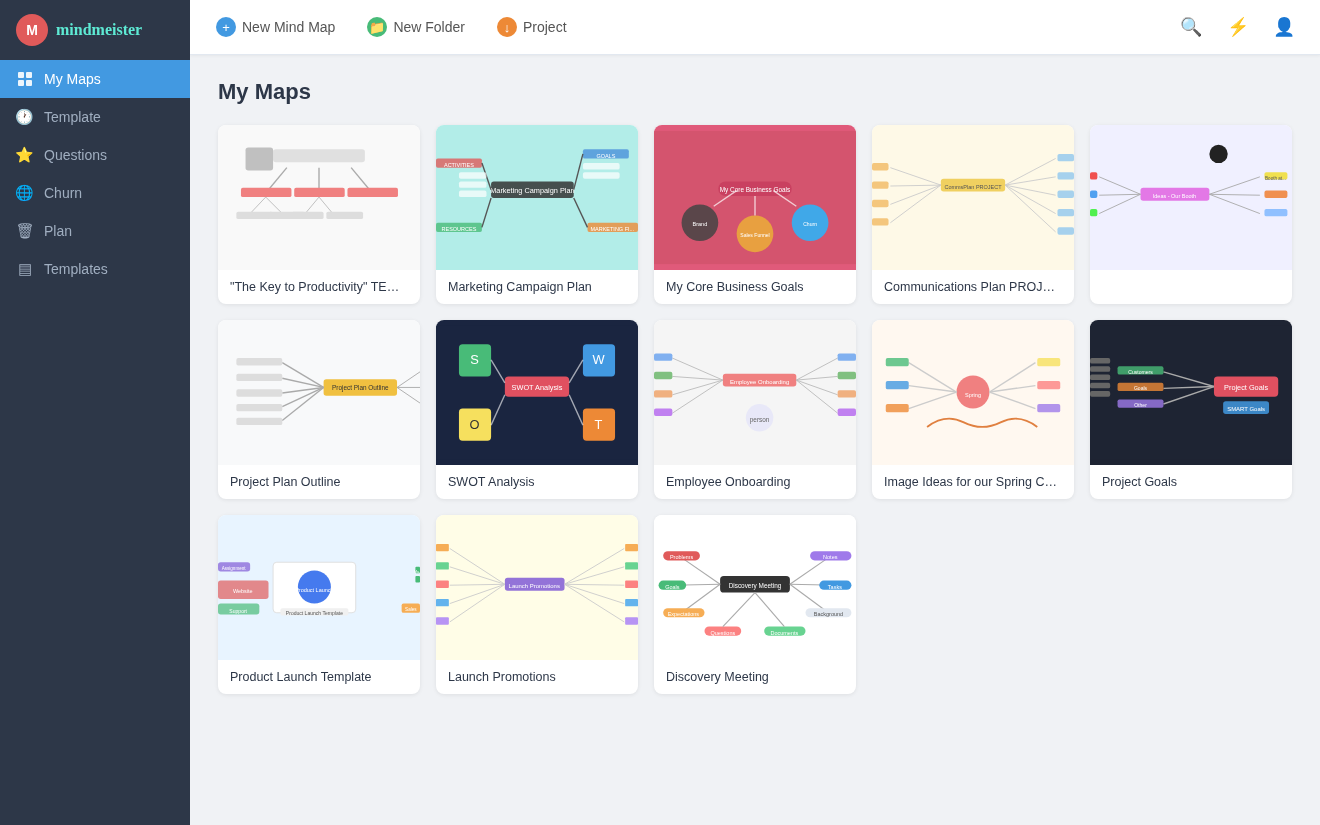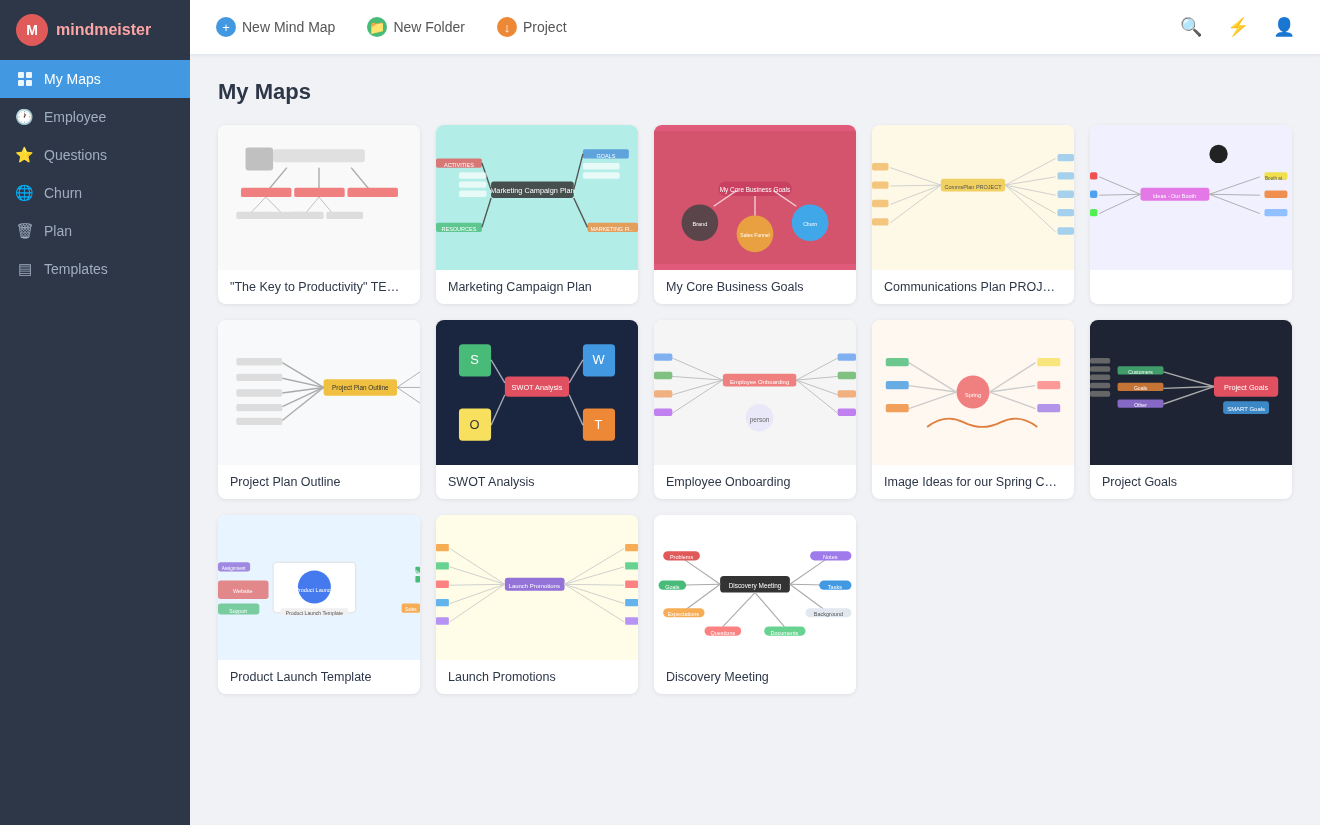--- a/index.html
+++ b/index.html
@@ -21,21 +21,21 @@
       align-items: center;
       gap: 8px;
     }
     .logo-icon {
       width: 32px; height: 32px;
       background: #e05a5a;
       border-radius: 50%;
       display: flex; align-items: center; justify-content: center;
       font-size: 14px; color: white; font-weight: bold;
     }
-    .logo-text { color: #fca5a5; font-size: 16px; font-weight: 600; }
+    .logo-text { color: #5eead4; font-size: 16px; font-weight: 600; font-family: Liberation Serif, serif; }
 
     .nav-item {
       display: flex; align-items: center; gap: 10px;
       padding: 10px 16px;
       cursor: pointer;
       font-size: 14px;
       color: #a0aec0;
       border-radius: 0;
       transition: background 0.15s;
     }
@@ -143,21 +143,21 @@
         <rect x="9" y="1" width="6" height="6" rx="1" fill="white" opacity="0.9"></rect>
         <rect x="1" y="9" width="6" height="6" rx="1" fill="white" opacity="0.9"></rect>
         <rect x="9" y="9" width="6" height="6" rx="1" fill="white" opacity="0.9"></rect>
       </svg>
     </span>
     <span>My Maps</span>
   </div>
 
   <div class="nav-item">
     <span class="nav-icon">🕐</span>
-    <span>Employee</span>
+    <span>Template</span>
   </div>
 
   <div class="nav-item">
     <span class="nav-icon">⭐</span>
     <span>Questions</span>
   </div>
 
   <div class="nav-item">
     <span class="nav-icon">🌐</span>
     <span>Churn</span>

